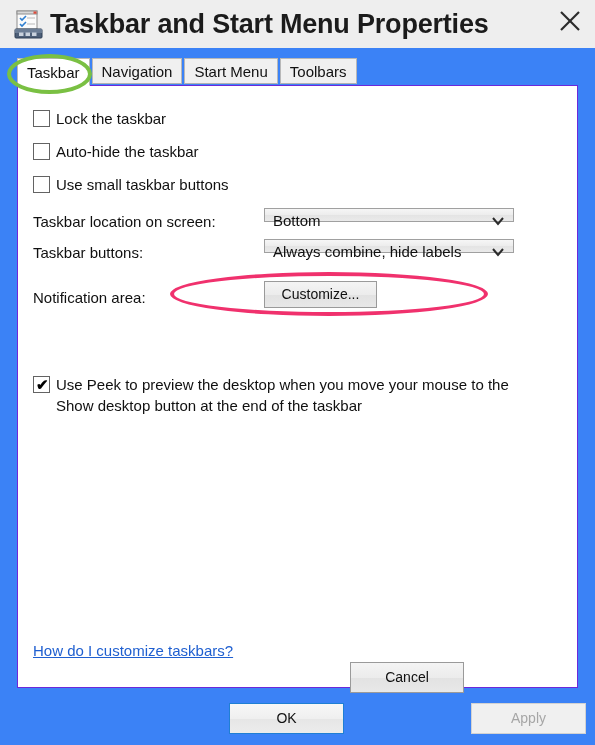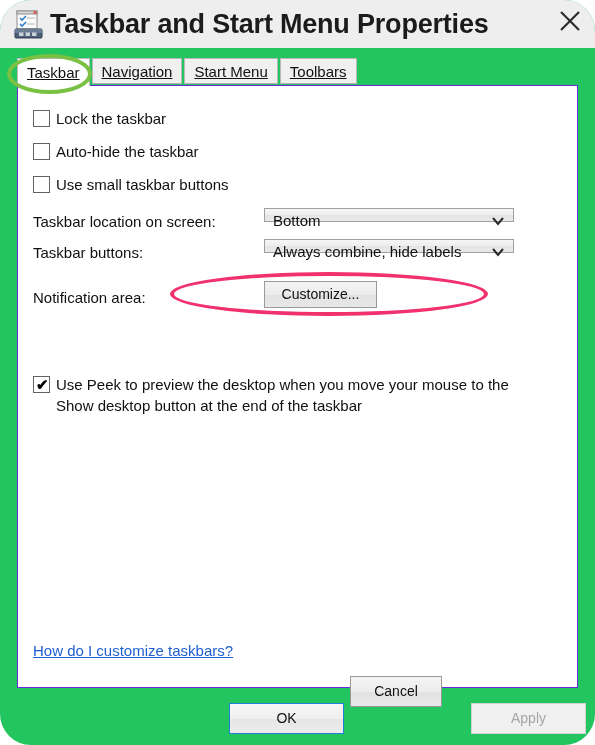--- a/index.html
+++ b/index.html
@@ -11,23 +11,22 @@
     width: 595px;
     height: 745px;
     font-family: "Liberation Sans", sans-serif;
     -webkit-font-smoothing: antialiased;
   }
 
   #dialog {
     position: relative;
     width: 595px;
     height: 745px;
-    background: #22c55e;
+    background: #3b82f6;
     overflow: hidden;
-    border-radius: 31px;
   }
 
   
   #titlebar {
     position: absolute;
     left: 0; top: 0;
     width: 595px; height: 48px;
     background: #eeeeee;
   }
   #title-icon {
@@ -68,21 +67,20 @@
     padding: 0 9px;
     margin-right: 2px;
     font-size: 15px;
     color: #111111;
     background: #f0f0f0;
     border: 1px solid #b8b8b8;
     border-bottom: 1px solid #b0b0b0;
     box-sizing: border-box;
     white-space: nowrap;
     cursor: default;
-    text-decoration: underline;
   }
   .tab.selected {
     background: #ffffff;
     border-bottom: 1px solid #ffffff;
     height: 28px;
     line-height: 27px;
     z-index: 3;
   }
 
   
@@ -309,19 +307,19 @@
       <span class="checkbox">
         <span class="tick">✔</span>
       </span>
       <span class="cb-label multiline">Use Peek to preview the desktop when you move your mouse to the Show desktop button at the end of the taskbar</span>
     </div>
 
     <a id="help-link" href="#">How do I customize taskbars?</a>
   </div>
 
   <div class="pushbtn focused" style="left:229px; top:703px; width:115px; height:31px; line-height:29px">OK</div>
-  <div class="pushbtn" style="left:350px; top:676px; width:92px; height:31px; line-height:29px">Cancel</div>
+  <div class="pushbtn" style="left:350px; top:662px; width:114px; height:31px; line-height:29px">Cancel</div>
   <div class="pushbtn disabled" style="left:471px; top:703px; width:115px; height:31px; line-height:29px">Apply</div>
 
   <div class="annot" id="annot-green"></div>
   <div class="annot" id="annot-pink"></div>
 
 </div>
 
 </body></html>

